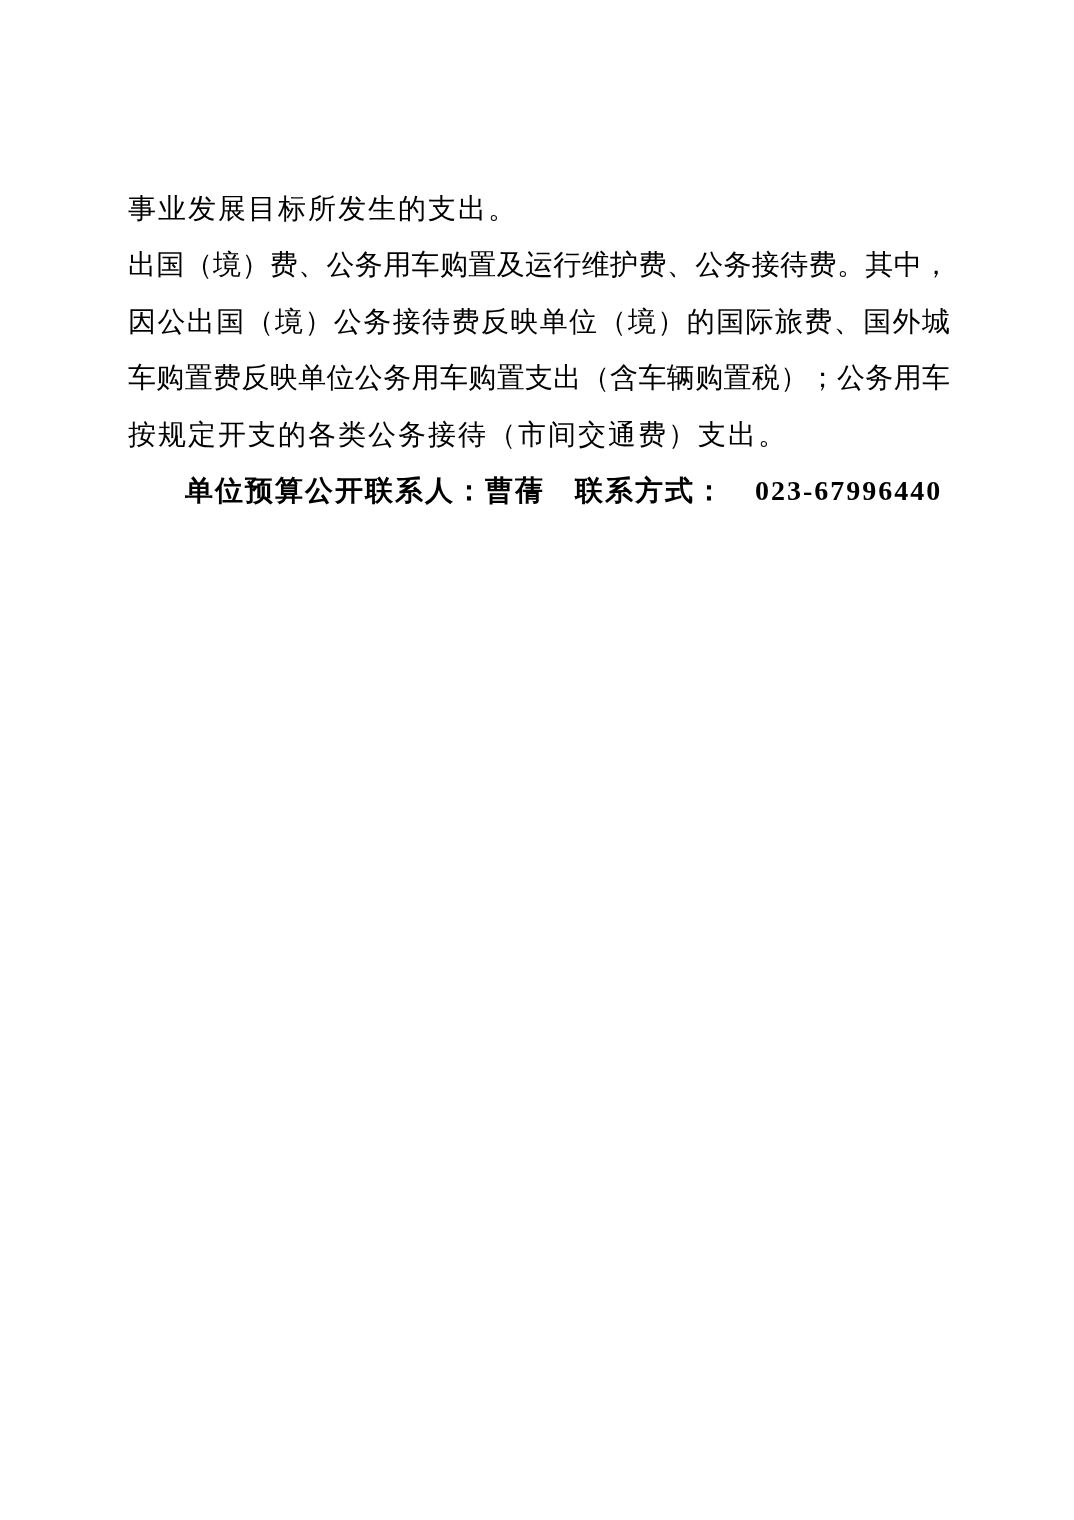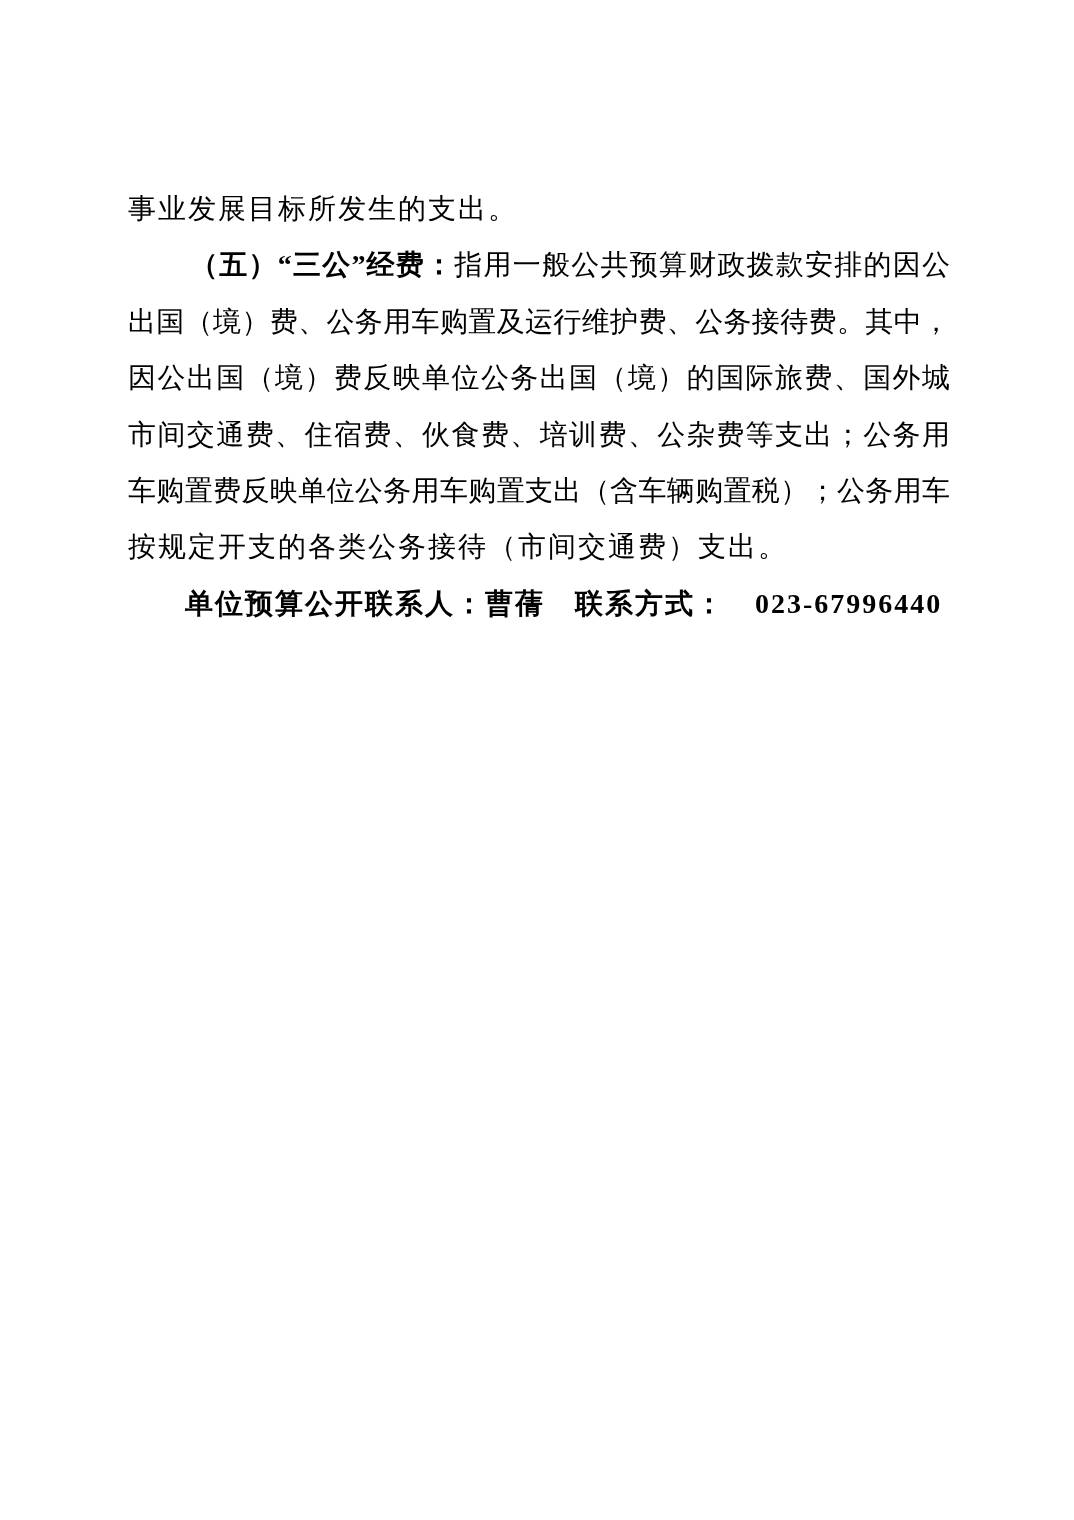--- a/index.html
+++ b/index.html
@@ -46,21 +46,19 @@
   .seg.bold {
     font-weight: 700;
   }
 </style>
 </head>
 <body>
 
 <div class="page">
   <div class="text-block">
       <div class="line"><span class="seg">事业发展目标所发生的支出。</span></div>
-      <div class="line justify" style="text-indent: 62px;"><span class="seg bold">（五）“三公”经费：</span><span class="seg">指用一般公共预算财政拨款安排的因公</span></div>
       <div class="line justify"><span class="seg">出国（境）费、公务用车购置及运行维护费、公务接待费。其中，</span></div>
-      <div class="line justify"><span class="seg">因公出国（境）费反映单位公务出国（境）的国际旅费、国外城</span></div>
-      <div class="line justify"><span class="seg">市间交通费、住宿费、伙食费、培训费、公杂费等支出；公务用</span></div>
+      <div class="line justify"><span class="seg">因公出国（境）公务接待费反映单位（境）的国际旅费、国外城</span></div>
       <div class="line justify"><span class="seg">车购置费反映单位公务用车购置支出（含车辆购置税）；公务用车</span></div>
       <div class="line"><span class="seg">按规定开支的各类公务接待（市间交通费）支出。</span></div>
       <div class="line" style="text-indent: 57px;"><span class="seg bold">单位预算公开联系人：曹蒨　联系方式：　023-67996440</span></div>
     </div>
 </div>
 
 </body></html>

